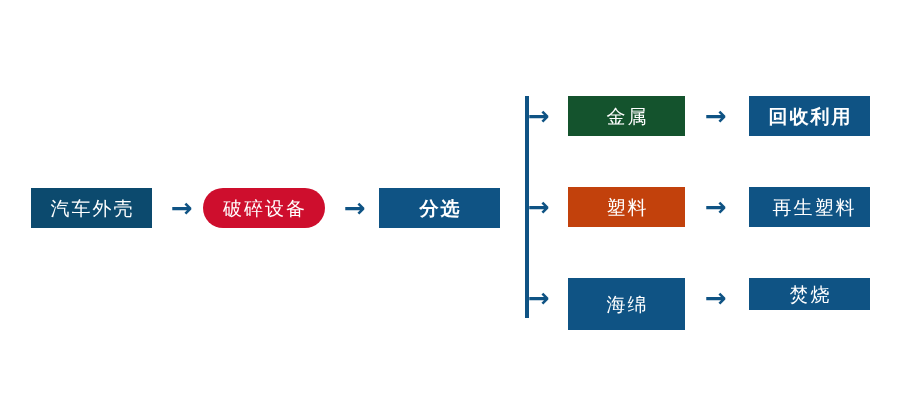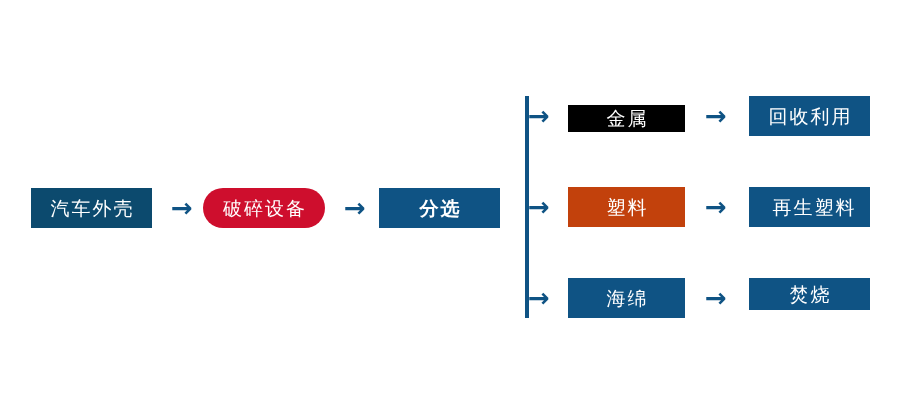--- a/index.html
+++ b/index.html
@@ -77,35 +77,35 @@
   <div class="node red" style="left: 203px; top: 188px; width: 122px; height: 40px; background: rgb(206, 14, 45); border-radius: 20px;">破碎设备</div>
 
   <div class="arrow" style="left:339px; top:192px; width:32px; height:32px;">→</div>
 
   <div class="node blue" style="left: 379px; top: 188px; width: 121px; height: 40px; background: rgb(15, 83, 132); font-weight: bold;">分选</div>
 
   <div class="vline" style="left:525px; top:96px; width:4px; height:222px;"></div>
 
   <div class="branch-arrow" style="left:528px; top:100px; width:32px; height:32px;">→</div>
 
-  <div class="node blue" style="left: 568px; top: 105px; width: 117px; height: 27px; background: #000000;">金属</div>
+  <div class="node blue" style="left: 568px; top: 96px; width: 117px; height: 40px; background: #14532d;">金属</div>
 
   <div class="arrow" style="left:700px; top:100px; width:32px; height:32px;">→</div>
 
-  <div class="node blue" style="left: 749px; top: 96px; width: 121px; height: 40px; background: rgb(15, 83, 132);">回收利用</div>
+  <div class="node blue" style="left: 749px; top: 96px; width: 121px; height: 40px; background: rgb(15, 83, 132); font-weight: bold;">回收利用</div>
 
   <div class="branch-arrow" style="left:528px; top:191px; width:32px; height:32px;">→</div>
 
   <div class="node blue" style="left: 568px; top: 187px; width: 117px; height: 40px; background: #c2410c;">塑料</div>
 
   <div class="arrow" style="left:700px; top:191px; width:32px; height:32px;">→</div>
 
   <div class="node blue" style="left: 749px; top: 187px; width: 121px; height: 40px; background: rgb(15, 83, 132); padding-left: 8px;">再生塑料</div>
 
   <div class="branch-arrow" style="left:528px; top:282px; width:32px; height:32px;">→</div>
 
-  <div class="node blue" style="left: 568px; top: 278px; width: 117px; height: 40px; background: rgb(15, 83, 132);">海绵</div>
+  <div class="node blue" style="left: 568px; top: 278px; width: 117px; height: 52px; background: rgb(15, 83, 132);">海绵</div>
 
   <div class="arrow" style="left:700px; top:282px; width:32px; height:32px;">→</div>
 
   <div class="node blue" style="left: 749px; top: 278px; width: 121px; height: 32px; background: rgb(15, 83, 132);">焚烧</div>
 
 </div>
 
 </body></html>

